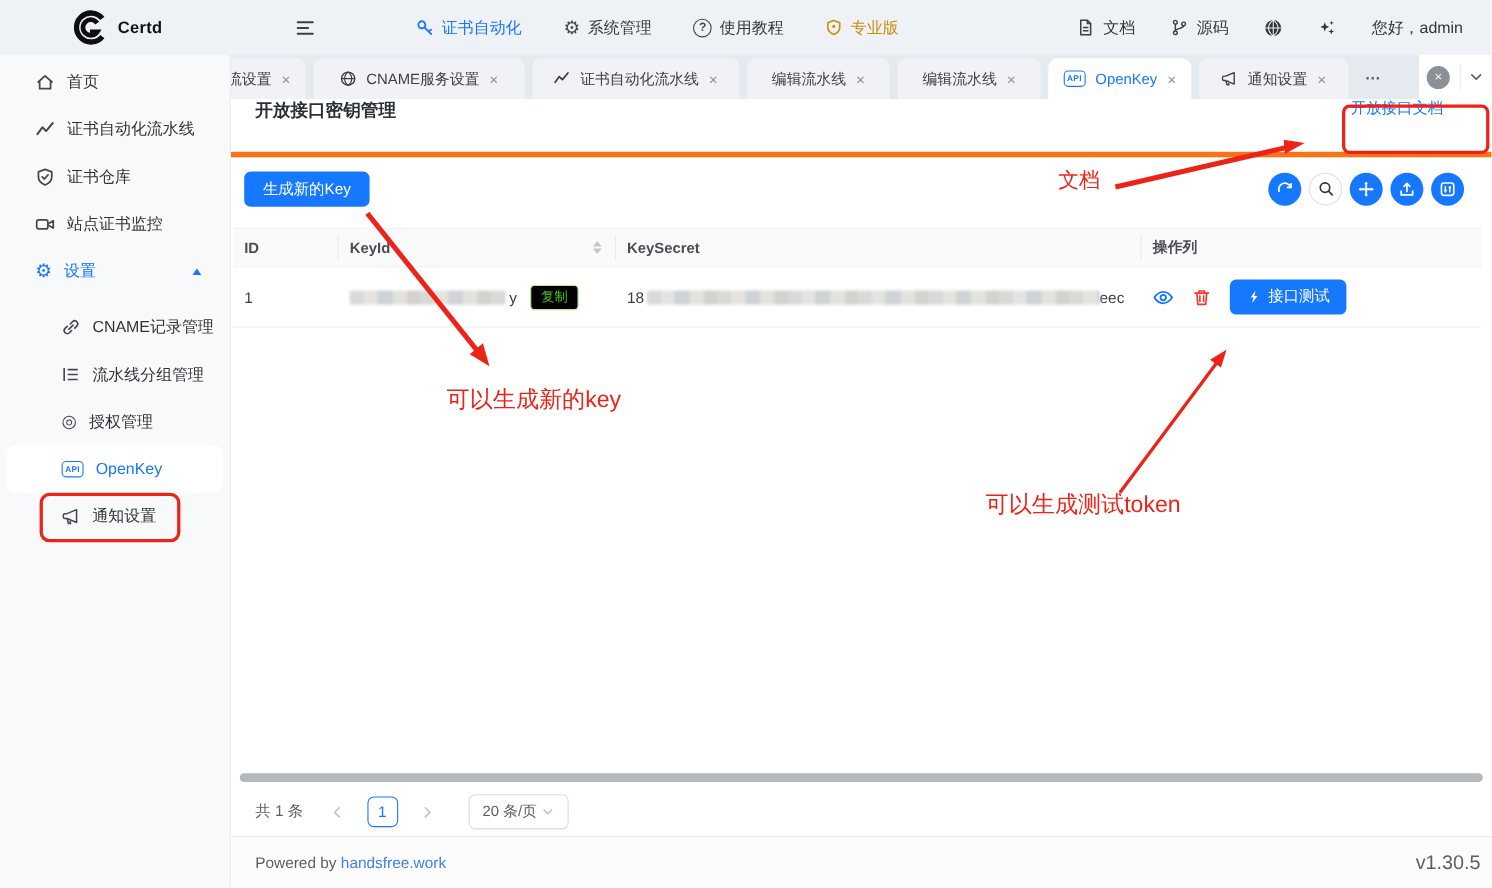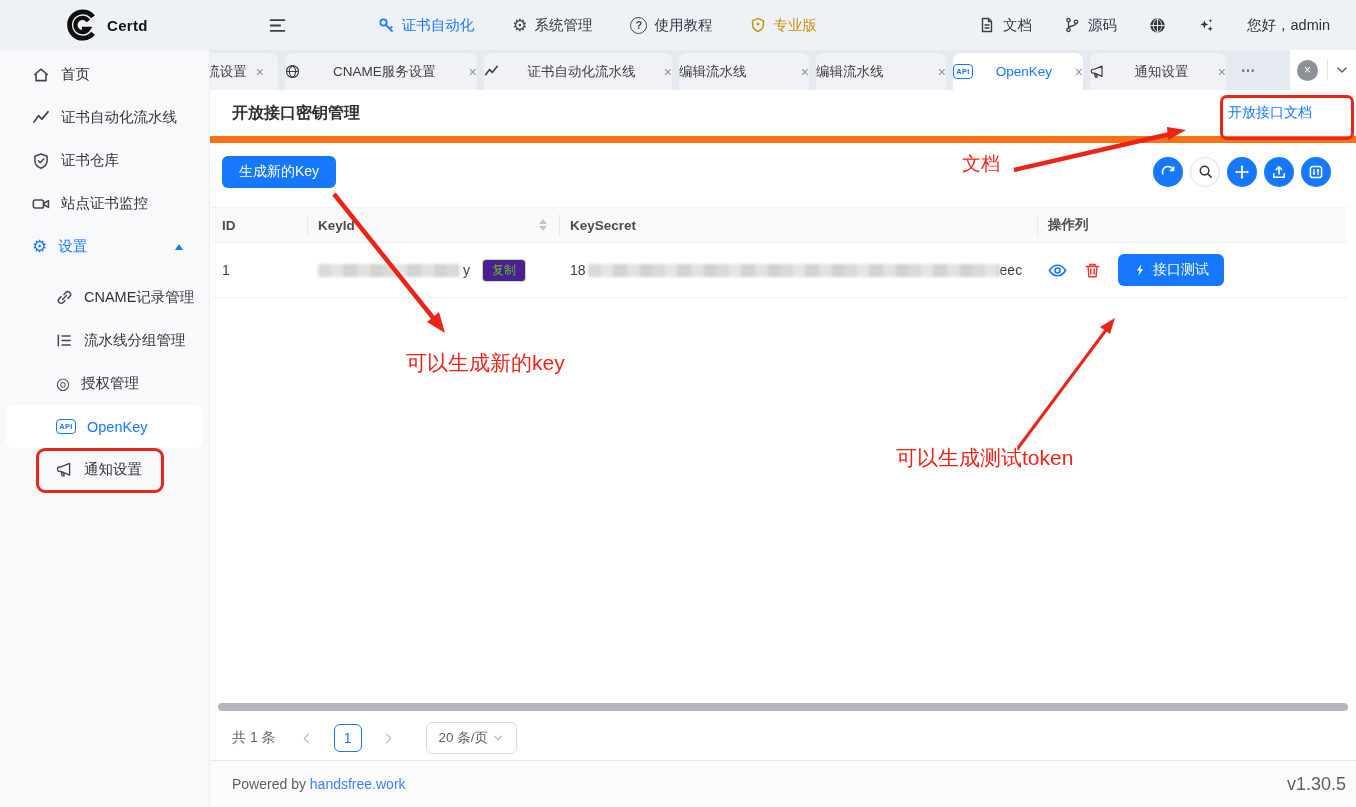--- a/index.html
+++ b/index.html
@@ -31,32 +31,32 @@
   .side-item .lbl { white-space:nowrap; }
   .side-item.blue { color:#1677ff; }
   .side-sub { margin-top:8px; }
   .side-sub .side-item { padding-left:56px; }
   .side-item.active-sub { background:#fff; border-radius:8px; margin:0 6px; padding-left:50px; color:#1677ff; }
   .chev-up { width:0; height:0; border-left:4.5px solid transparent; border-right:4.5px solid transparent; border-bottom:6px solid #1677ff; margin-left:auto; margin-right:26px; }
   .api-badge { display:inline-flex; align-items:center; justify-content:center; min-width:20px; height:15px; border:1.4px solid #1677ff; border-radius:4px; color:#1677ff; font-size:7.5px; font-weight:bold; padding:0 2px; letter-spacing:.3px; }
 
   
   .tabbar { height:40px; background:#e5e9f0; display:flex; align-items:flex-end; overflow:hidden; position:relative; }
-  .tab { height:37px; background:#f0f2f6; border-radius:8px 8px 0 0; display:flex; align-items:center; justify-content:space-between; gap:9px; margin-right:7px; font-size:13.5px; color:#3a3e45; cursor:pointer; flex:none; }
+  .tab { height:37px; background:#f0f2f6; border-radius:8px 8px 0 0; display:flex; align-items:center; justify-content:center; gap:9px; margin-right:7px; font-size:13.5px; color:#3a3e45; cursor:pointer; flex:none; }
   .tab.first { width:120px; margin-left:-52px; justify-content:flex-end; padding-right:14px; }
   .tab.active { background:#fff; color:#1677ff; }
   .tab-close { color:#8d9199; font-size:14px; line-height:1; }
   .tab-more { color:#5c6066; font-weight:bold; letter-spacing:1px; margin:0 8px 12px 8px; cursor:pointer; flex:none; }
   .tab-corner { position:absolute; right:0; top:0; width:66px; height:40px; background:#fff; display:flex; align-items:center; }
   .closeall { width:21px; height:21px; border-radius:50%; background:#8c9097; color:#fff; font-size:12px; display:flex; align-items:center; justify-content:center; margin-left:7px; cursor:pointer; }
   .corner-div { width:1px; height:22px; background:#e4e7ec; margin:0 7px 0 9px; }
 
   
   .content { flex:1; background:#fff; display:flex; flex-direction:column; }
-  .page-head { height:53px; display:flex; align-items:center; padding:0 22px; border-bottom:7px solid #f97316; }
+  .page-head { height:53px; display:flex; align-items:flex-start; padding:0 22px; border-bottom:5px solid #f97316; }
   .page-title { font-size:16px; font-weight:bold; color:#2b2f36; }
   .doc-link { color:#1677ff; font-size:14px; cursor:pointer; margin-right:22px; }
   .toolbar { height:57px; display:flex; align-items:center; padding:0 25px 0 12px; }
   .btn-primary { height:32px; background:#1677ff; color:#fff; border:none; border-radius:6px; padding:0 17px; font-size:14px; font-family:inherit; cursor:pointer; }
   .tool-icons { margin-left:auto; display:flex; align-items:center; gap:7px; }
   .circ { width:30px; height:30px; border-radius:50%; background:#1677ff; display:flex; align-items:center; justify-content:center; cursor:pointer; }
   .circ.light { background:#fff; border:1px solid #dde0e6; }
 
   
   .table { margin:7px 9px 0 2px; }
@@ -66,21 +66,21 @@
   .c1 { width:96px; } .c2 { width:252px; } .c3 { width:478px; } .c4 { flex:1; }
   .sort { display:flex; flex-direction:column; gap:2px; margin-left:auto; margin-right:12px; }
   .sort i { width:0; height:0; border-left:4px solid transparent; border-right:4px solid transparent; }
   .sort .up { border-bottom:5px solid #c3c7cd; }
   .sort .dn { border-top:5px solid #c3c7cd; }
   .trow { display:flex; height:55px; align-items:center; border-bottom:1px solid #f0f0f0; font-size:14px; color:#3a3e44; }
   .td { padding-left:10px; display:flex; align-items:center; }
   .blur-bar { height:13px; border-radius:2px; display:inline-block;
     background:repeating-linear-gradient(90deg,#d9d9d7 0 13px,#e6e4e0 13px 25px,#cfd3d5 25px 39px,#e2e2de 39px 52px,#d4d2ce 52px 64px);
     filter:blur(1.6px); }
-  .copy-badge { margin-left:12px; font-size:12px; color:#52c41a; background:#4c1d95; border:1px solid #b7eb8f; border-radius:4px; padding:2px 9px; cursor:pointer; }
+  .copy-badge { margin-left:12px; font-size:12px; color:#52c41a; background:#000000; border:1px solid #b7eb8f; border-radius:4px; padding:2px 9px; cursor:pointer; }
   .row-actions { display:flex; align-items:center; gap:17px; }
   .btn-test { height:32px; background:#1677ff; color:#fff; border:none; border-radius:6px; padding:0 15px; font-size:14px; font-family:inherit; display:flex; align-items:center; gap:6px; cursor:pointer; }
 
   .vspacer { flex:1; }
 
   
   .hscroll { height:8px; margin:0 8px 5px 8px; }
   .hscroll .thumb { height:8px; width:100%; background:#b4b8bd; border-radius:4px; cursor:grab; }
   .pager { height:44px; display:flex; align-items:center; padding-left:22px; color:#5d6167; gap:4px; }
   .pg-total { margin-right:14px; }

